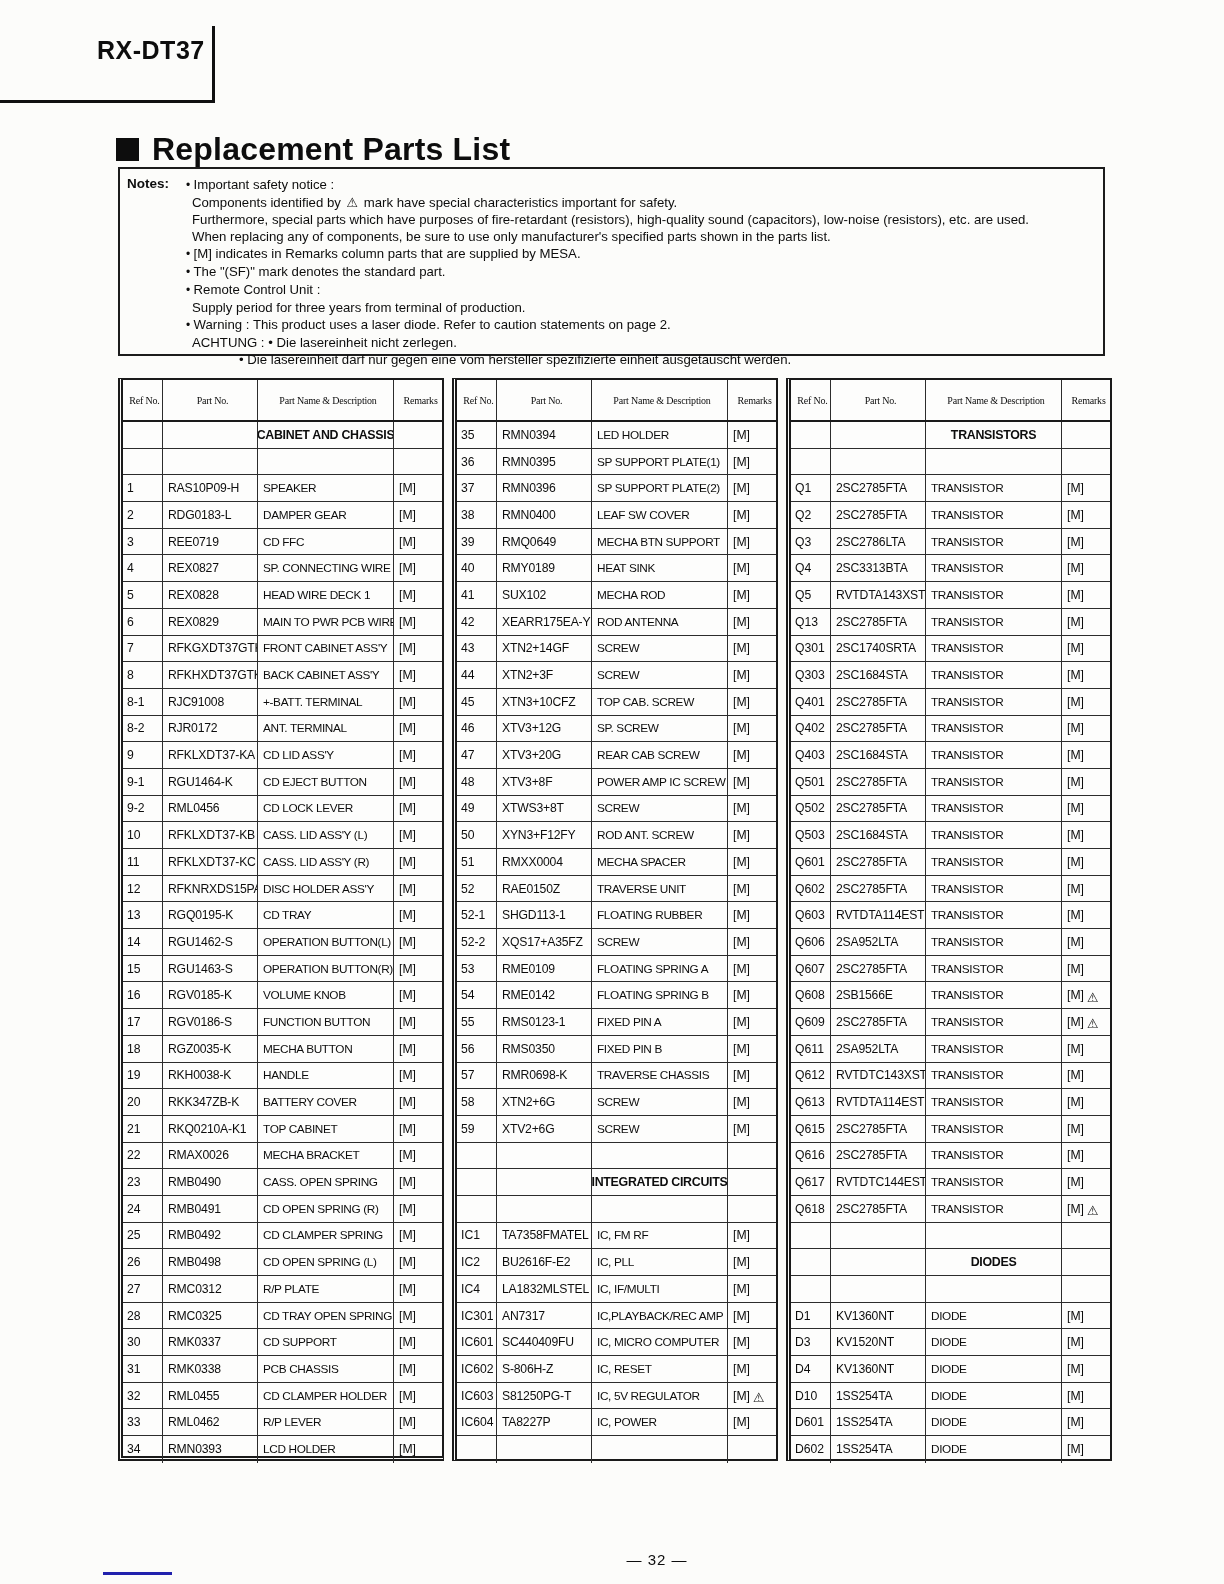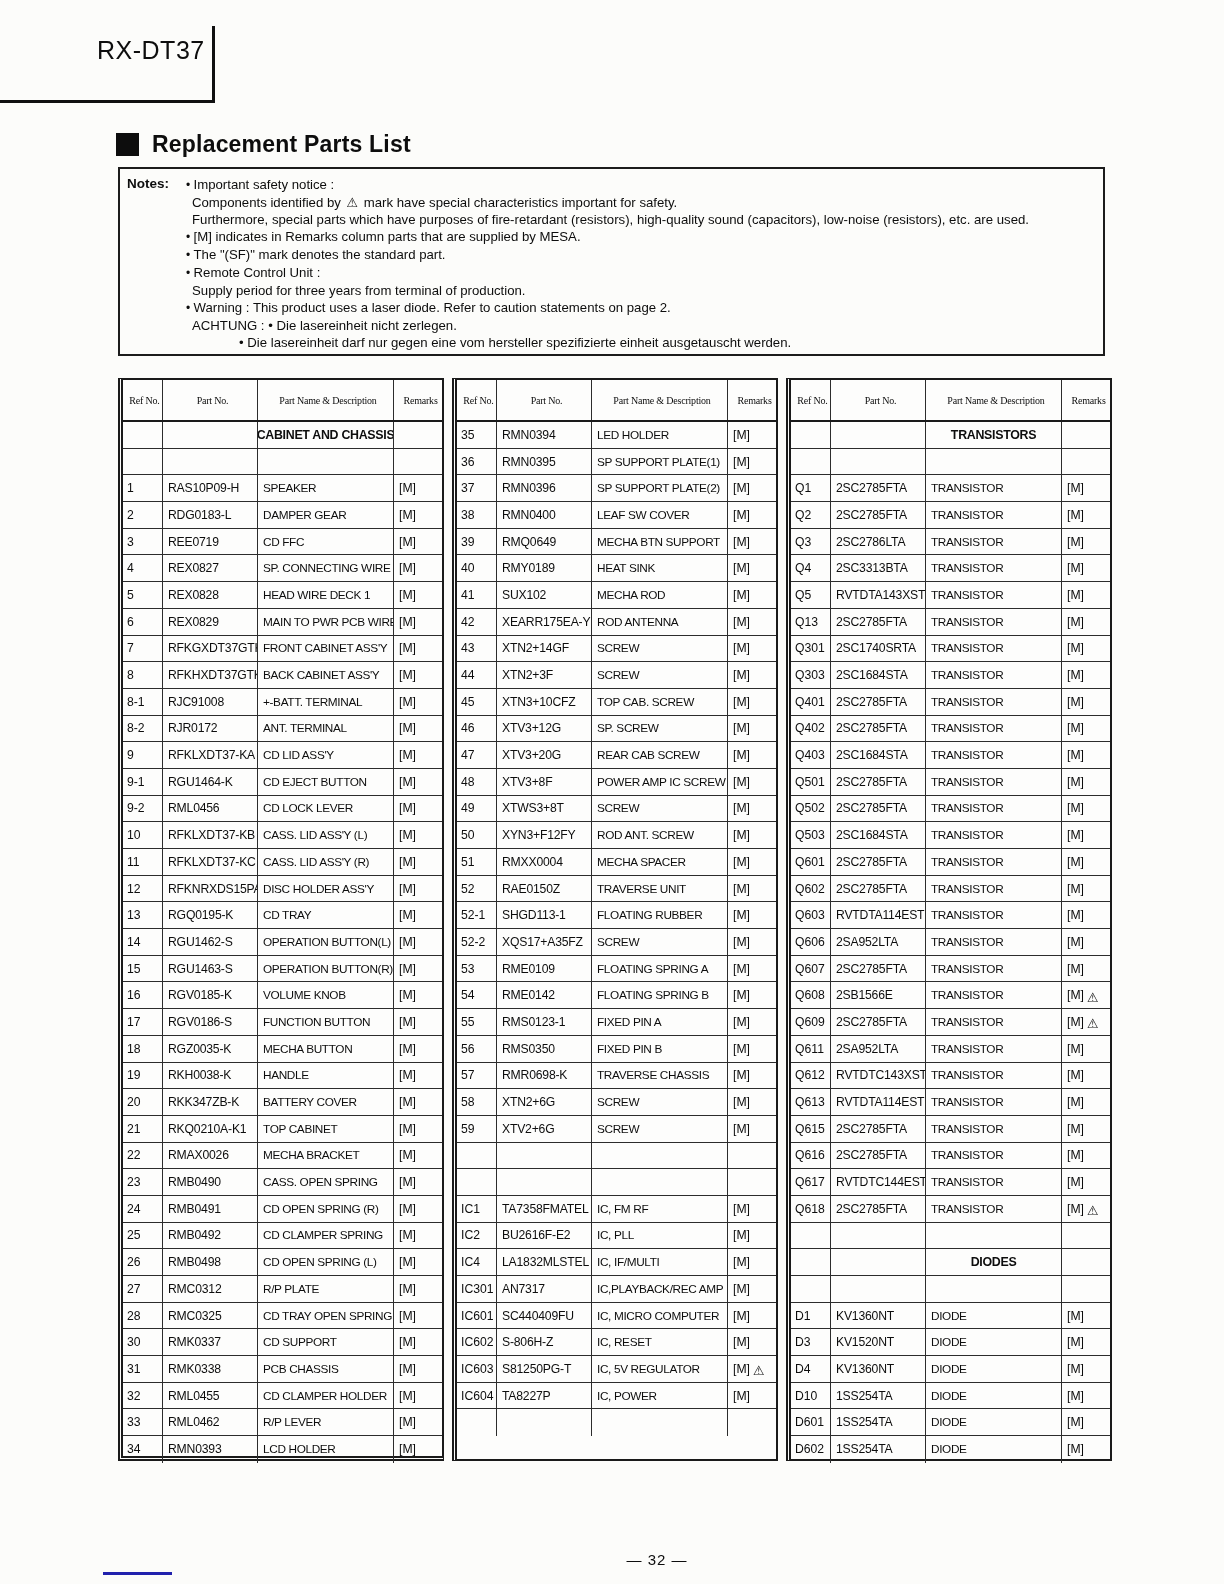--- a/index.html
+++ b/index.html
@@ -5,25 +5,25 @@
   html,body{margin:0;padding:0;}
   body{
     width:1224px;height:1584px;position:relative;
     background:#fcfcfa;color:#0d0d0d;
     font-family:"Liberation Sans",sans-serif;
     overflow:hidden;
   }
   
   .model-tab{position:absolute;left:0;top:26px;width:212px;height:74px;
     border-right:3px solid #101010;border-bottom:3px solid #101010;}
-  .model-text{position:absolute;left:97px;top:36px;font-size:25px;font-weight:normal;letter-spacing:.5px;}
+  .model-text{position:absolute;left:97px;top:36px;font-size:25px;font-weight:bold;letter-spacing:.5px;}
   
   .main-title{position:absolute;left:116px;top:131px;display:flex;align-items:center;gap:13px;}
   .title-square{width:23px;height:23px;background:#0d0d0d;}
-  .title-text{font-size:23px;font-weight:bold;letter-spacing:.2px;}
+  .title-text{font-size:32px;font-weight:bold;letter-spacing:.2px;}
   
   .notes-box{position:absolute;left:118px;top:167px;width:987px;height:189px;
     border:2px solid #1c1c1c;box-sizing:border-box;display:flex;padding:7px 0 0 7px;}
   .notes-label{font-size:13.5px;font-weight:bold;width:27px;flex:0 0 27px;}
   .notes-lines{flex:1;margin-left:32px;}
   .note-line{font-size:13.2px;line-height:17px;white-space:nowrap;}
   .note-line .b{font-weight:normal;text-align:center;}
   .note-line .bullet{font-size:12px;}
   .indent0{padding-left:0;}
   .indent1{padding-left:6px;}
@@ -62,20 +62,21 @@
   <span class="title-square"></span>
   <span class="title-text">Replacement Parts List</span>
 </div>
 
 <div class="notes-box">
   <div class="notes-label">Notes:</div>
   <div class="notes-lines" id="notes-lines">
       <div class="note-line indent0"><span class="bullet">• </span><span>Important  safety notice :</span></div>
       <div class="note-line indent1"><span>Components identified by </span><span class="warn-icon-sm">⚠</span><span> mark have special characteristics important for safety.</span></div>
       <div class="note-line indent1"><span>Furthermore, special parts which have purposes of fire-retardant (resistors), high-quality sound (capacitors), low-noise (resistors), etc. are used.</span></div>
+      <div class="note-line indent1"><span>When replacing any of components, be sure to use only manufacturer's specified parts shown in the parts list.</span></div>
       <div class="note-line indent0"><span class="bullet">• </span><span>[M] indicates in Remarks column parts that are supplied by </span><span class="b">MESA</span><span>.</span></div>
       <div class="note-line indent0"><span class="bullet">• </span><span>The "(SF)" mark denotes the standard part.</span></div>
       <div class="note-line indent0"><span class="bullet">• </span><span>Remote Control Unit :</span></div>
       <div class="note-line indent1"><span>Supply period for three years from terminal of production.</span></div>
       <div class="note-line indent0"><span class="bullet">• </span><span class="b">Warning</span><span> : This product uses a laser diode.  Refer to caution statements on page 2.</span></div>
       <div class="note-line indent1"><span class="b">ACHTUNG :</span><span>  • Die lasereinheit nicht zerlegen.</span></div>
       <div class="note-line indent2"><span>• Die lasereinheit darf nur gegen eine vom hersteller spezifizierte einheit ausgetauscht werden.</span></div>
     </div>
 </div>
 
@@ -617,20 +618,26 @@
       <div class="cell c3">
         <span>[M]</span>
       </div>
     </div>
     <div class="trow blank">
       <div class="cell c0"></div>
       <div class="cell c1"></div>
       <div class="cell c2"></div>
       <div class="cell c3"></div>
     </div>
+    <div class="trow section">
+      <div class="cell c0"></div>
+      <div class="cell c1"></div>
+      <div class="cell c2 section-name">INTEGRATED CIRCUITS</div>
+      <div class="cell c3"></div>
+    </div>
     <div class="trow blank">
       <div class="cell c0"></div>
       <div class="cell c1"></div>
       <div class="cell c2"></div>
       <div class="cell c3"></div>
     </div>
     <div class="trow data">
       <div class="cell c0">IC1</div>
       <div class="cell c1">TA7358FMATEL</div>
       <div class="cell c2">IC, FM RF</div>

